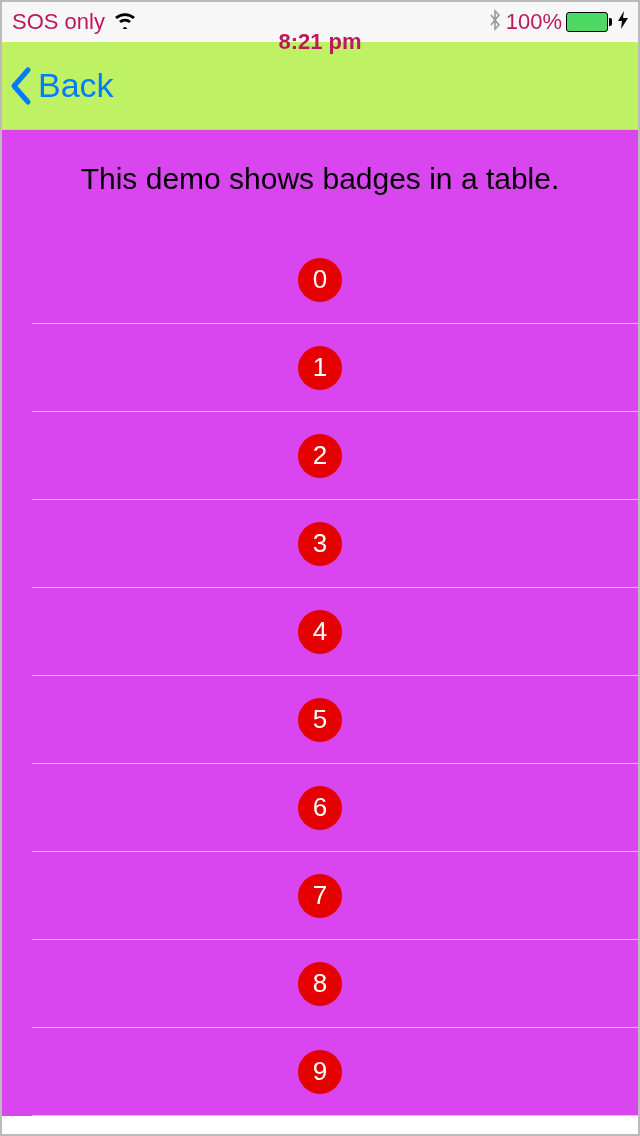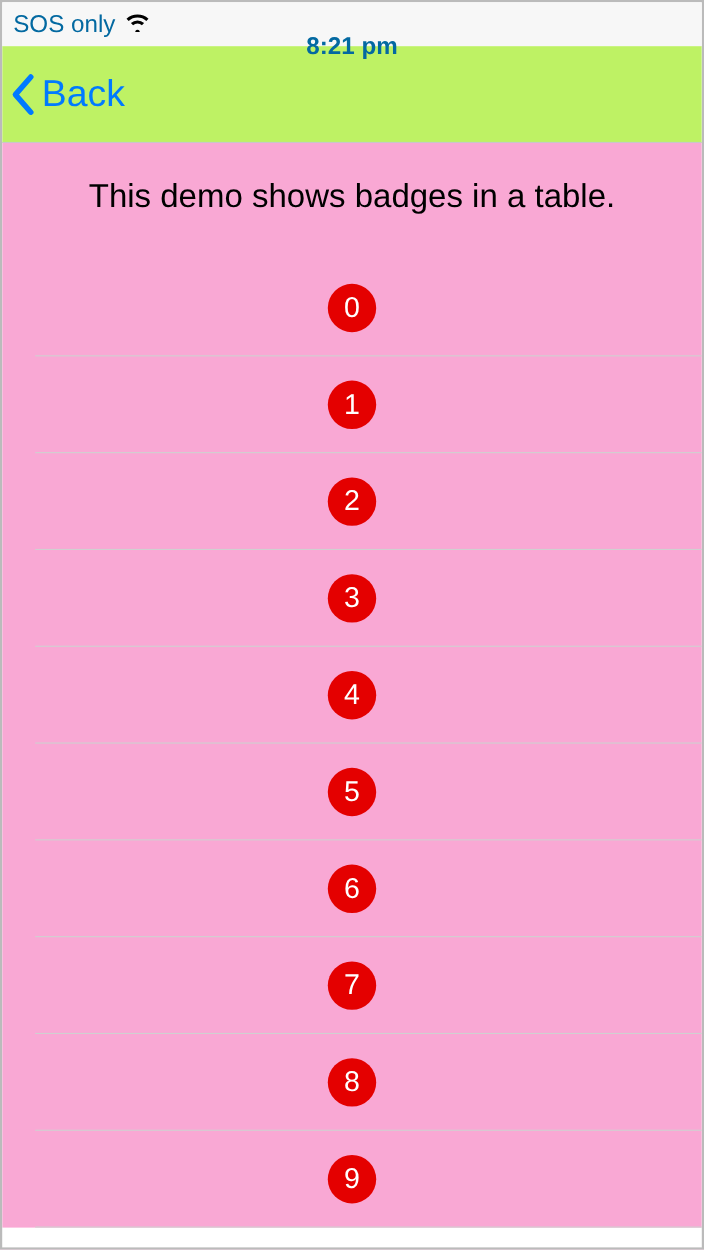--- a/index.html
+++ b/index.html
@@ -16,21 +16,21 @@
       overflow: hidden;
     }
     .status-bar {
       height: 40px;
       background: #f7f7f7;
       display: flex;
       align-items: center;
       justify-content: space-between;
       padding: 0 10px;
       font-size: 22px;
-      color: #0369a1;
+      color: #be185d;
     }
     .status-left {
       display: flex;
       align-items: center;
       gap: 8px;
     }
     .status-center {
       position: absolute;
       left: 50%;
       transform: translateX(-50%);
@@ -87,21 +87,21 @@
       color: #007aff;
       font-size: 34px;
       cursor: pointer;
       gap: 4px;
     }
     .chevron-left {
       width: 24px;
       height: 40px;
     }
     .content {
-      background: #f9a8d4;
+      background: #d946ef;
     }
     .header-text {
       font-size: 30px;
       text-align: center;
       padding: 32px 20px 40px 20px;
       font-weight: 400;
     }
     .table-row {
       height: 88px;
       display: flex;
@@ -135,20 +135,37 @@
     <span>SOS only</span>
     <span class="wifi-icon">
       <svg viewBox="0 0 24 20" fill="black">
         <path d="M12 18 a2 2 0 1 0 0.001 0 Z"></path>
         <path d="M6 12 a9 9 0 0 1 12 0 l-2 2 a6 6 0 0 0 -8 0 Z"></path>
         <path d="M2 8 a15 15 0 0 1 20 0 l-2 2 a12 12 0 0 0 -16 0 Z"></path>
       </svg>
     </span>
   </div>
   <div class="status-center">8:21 pm</div>
+  <div class="status-right">
+    <span class="bluetooth-icon">
+      <svg width="14" height="22" viewBox="0 0 14 22" fill="none" stroke="#999" stroke-width="1.6">
+        <path d="M3 6 L11 16 L7 20 L7 2 L11 6 L3 16"></path>
+      </svg>
+    </span>
+    <span>100%</span>
+    <span class="battery">
+      <span class="battery-body"></span>
+      <span class="battery-cap"></span>
+    </span>
+    <span class="bolt">
+      <svg width="10" height="18" viewBox="0 0 10 18" fill="black">
+        <path d="M6 0 L0 10 L4 10 L3 18 L10 7 L5 7 Z"></path>
+      </svg>
+    </span>
+  </div>
 </div>
 
 <div class="nav-bar">
   <div class="back-button">
     <svg class="chevron-left" viewBox="0 0 24 40" fill="none" stroke="#007aff" stroke-width="5" stroke-linecap="round" stroke-linejoin="round">
       <polyline points="18,4 4,20 18,36"></polyline>
     </svg>
     <span>Back</span>
   </div>
 </div>

